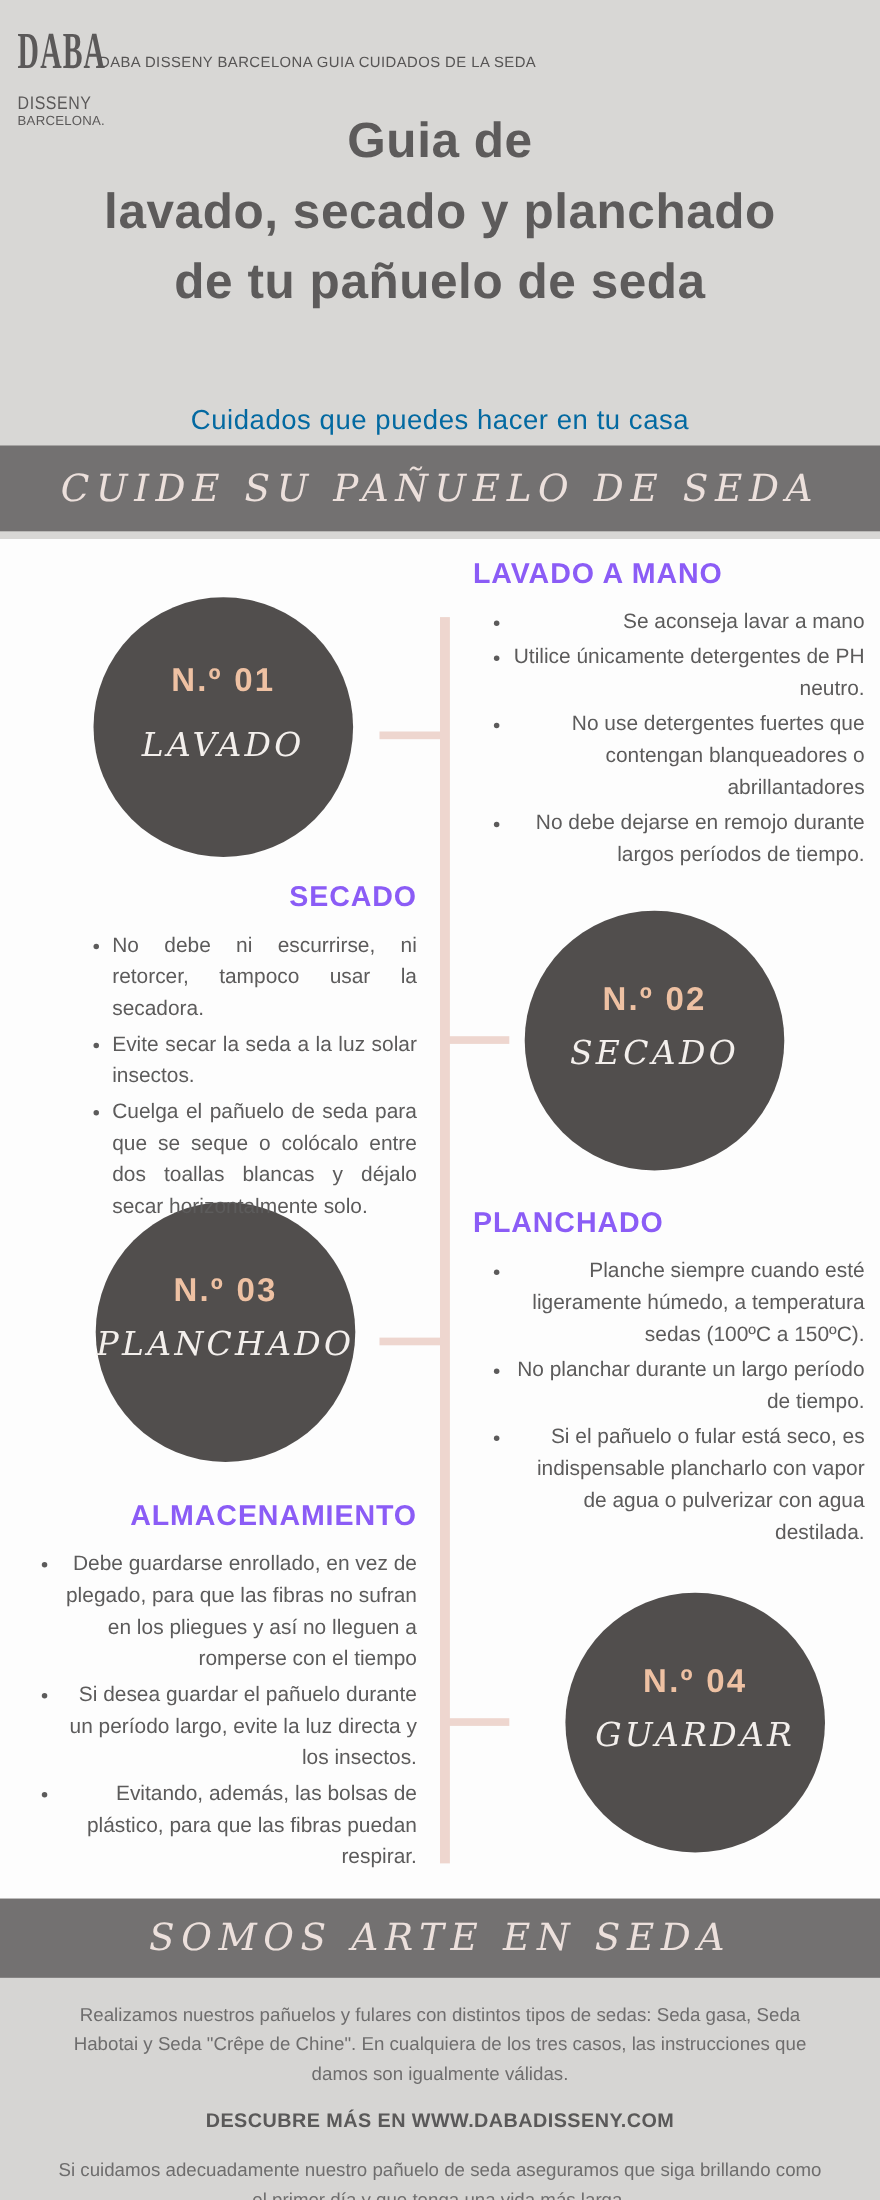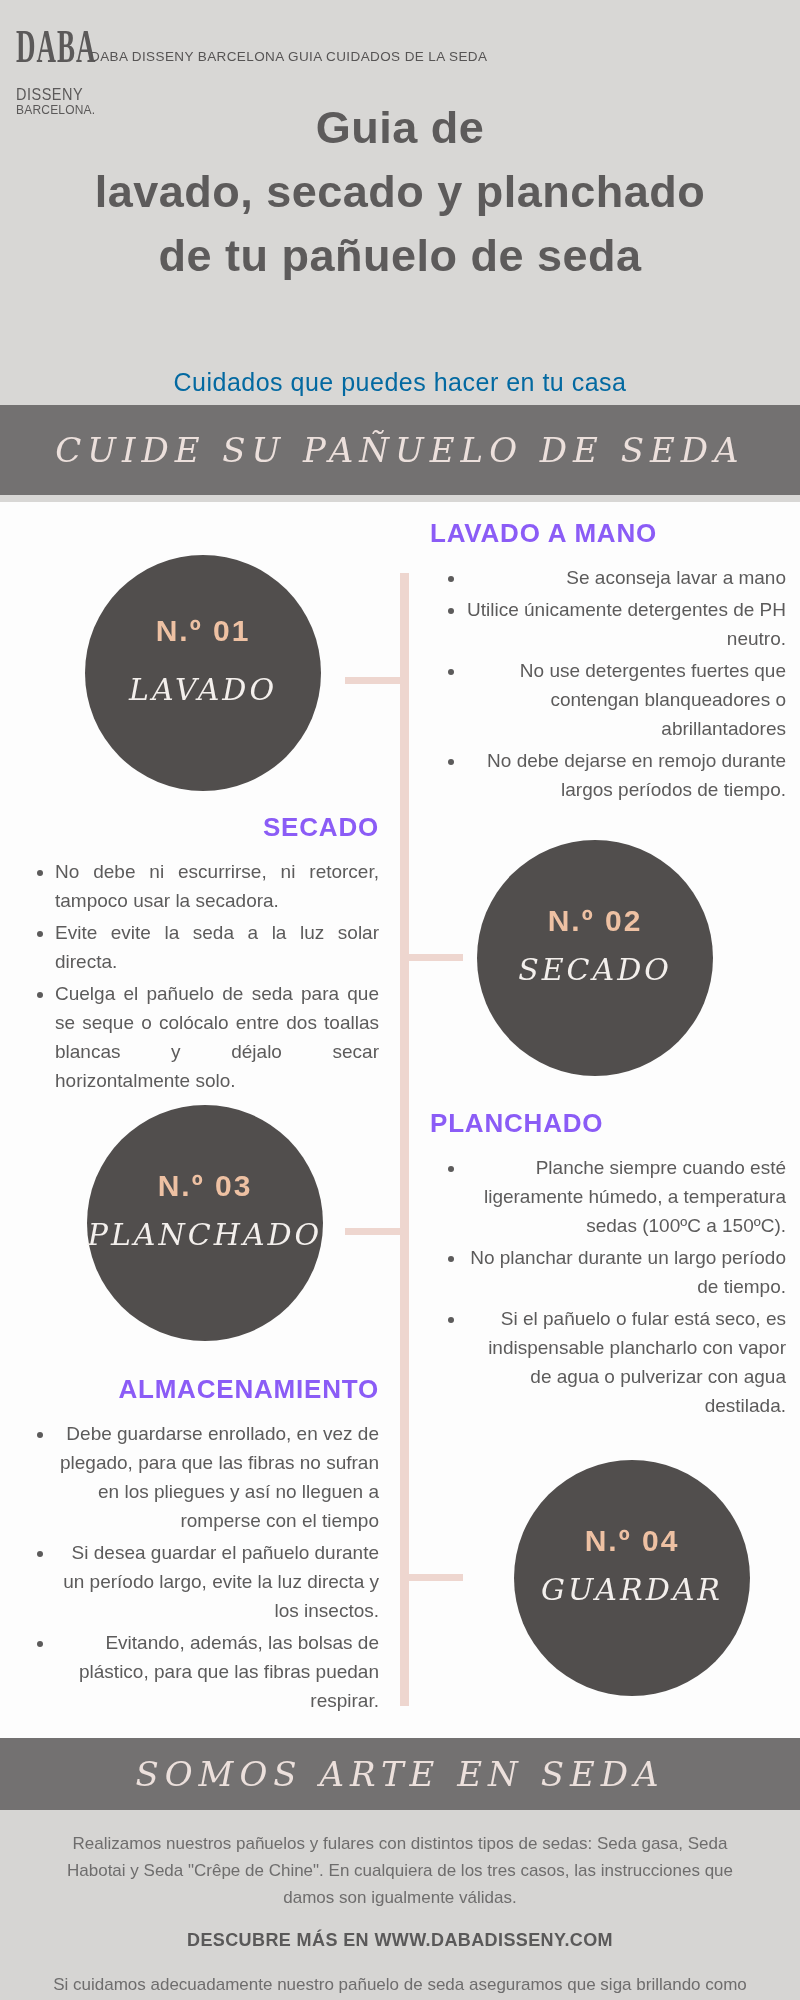--- a/index.html
+++ b/index.html
@@ -46,21 +46,21 @@
     text-align: center; color: #0369a1;
     font-size: 25px; letter-spacing: 0.5px; margin-top: 24px;
   }
 
   
   .band {
     position: relative; width: 100%;
     background: #737171;
     display: flex; align-items: center; justify-content: center;
   }
-  .band-top { height: 90px; }
+  .band-top { height: 78px; }
   .band-bottom { height: 72px; }
   .script {
     font-family: "DejaVu Serif", serif;
     font-style: italic; font-weight: normal;
   }
   .band .script {
     font-size: 34px; color: #ece0dc; letter-spacing: 6px; white-space: nowrap;
   }
   .gap-strip { width: 100%; height: 7px; background: #d8d7d5; }
 
@@ -101,21 +101,21 @@
   }
   .step-text ul { margin: 14px 0 0 0; padding-left: 36px; }
   .step-text li {
     font-size: 19px; line-height: 29px; color: #5c5b5b; margin-bottom: 3px; text-align: right;
   }
   .s1 { left: 430px; top: 16px;  width: 356px; }
   .s2 { left: 25px;  top: 310px; width: 354px; }
   .s3 { left: 430px; top: 606px; width: 356px; }
   .s4 { left: 25px;  top: 872px; width: 354px; }
   .s2 h2, .s4 h2 { text-align: right; }
-  .s2 li { text-align: justify; }
+  .s2 li { text-align: justify; margin-left: 47px; }
   .s2 ul, .s4 ul { padding-left: 30px; }
 
   
   .footer {
     width: 100%; height: 210px; background: #d6d5d3;
     text-align: center; color: #6e6d6d; padding-top: 20px;
   }
   .footer p { margin: 0 auto; max-width: 706px; }
   .footer-p1 { font-size: 17px; line-height: 27px; }
   .footer-discover {
@@ -180,21 +180,21 @@
         <li>Utilice únicamente detergentes de PH neutro.</li>
         <li>No use detergentes fuertes que contengan blanqueadores o abrillantadores</li>
         <li>No debe dejarse en remojo durante largos períodos de tiempo.</li>
       </ul>
     </section>
 
     <section class="step-text s2">
       <h2>SECADO</h2>
       <ul>
         <li>No debe ni escurrirse, ni retorcer, tampoco usar la secadora.</li>
-        <li>Evite evite la seda a la luz solar directa.</li>
+        <li>Evite secar la seda a la luz solar insectos.</li>
         <li>Cuelga el pañuelo de seda para que se seque o colócalo entre dos toallas blancas y déjalo secar horizontalmente solo.</li>
       </ul>
     </section>
 
     <section class="step-text s3">
       <h2>PLANCHADO</h2>
       <ul>
         <li>Planche siempre cuando esté ligeramente húmedo, a temperatura sedas (100ºC a 150ºC).</li>
         <li>No planchar durante un largo período de tiempo.</li>
         <li>Si el pañuelo o fular está seco, es indispensable plancharlo con vapor de agua o pulverizar con agua destilada.</li>

